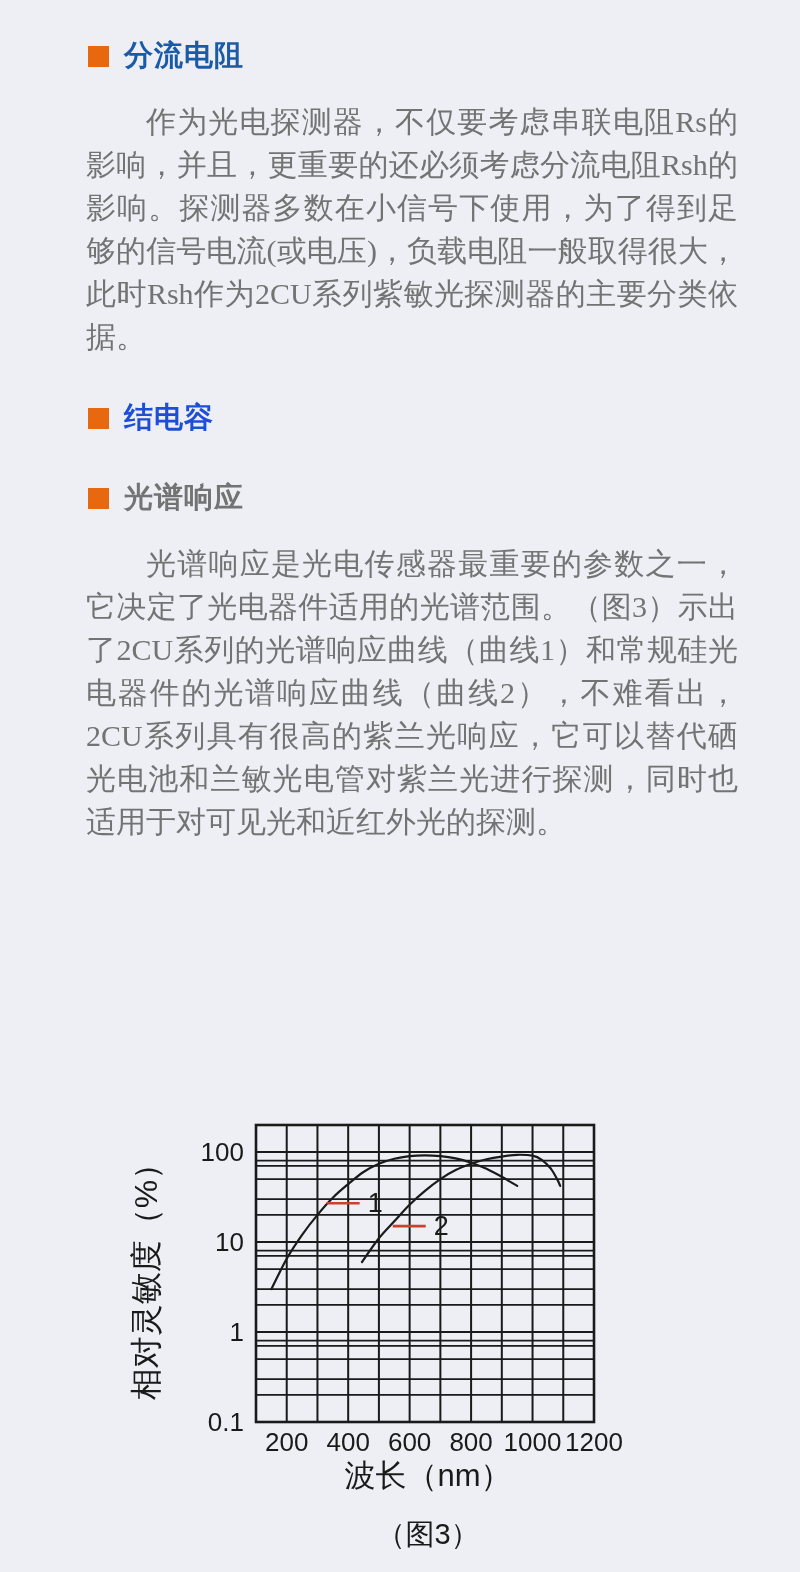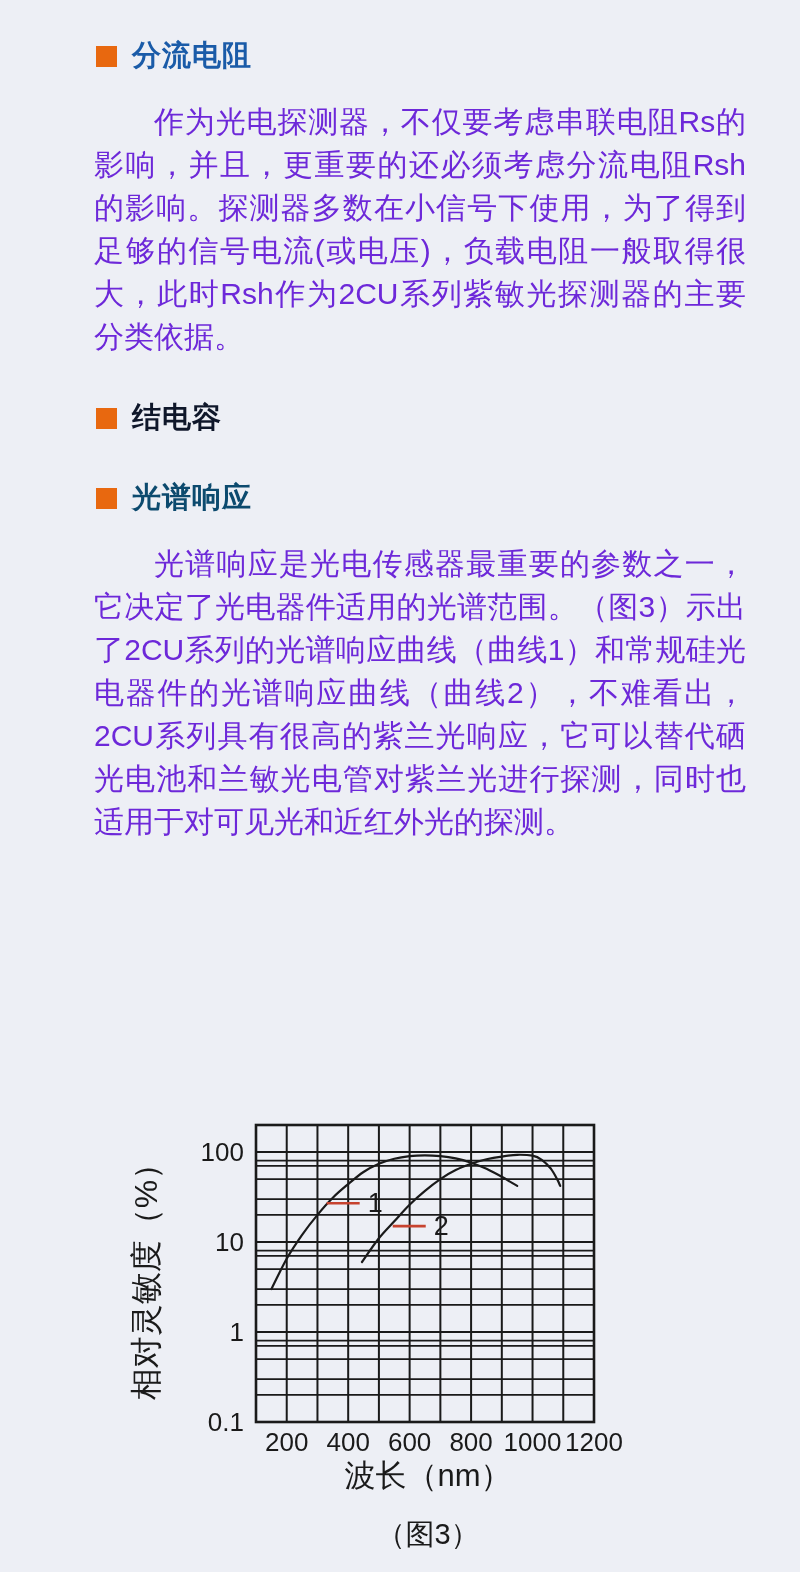--- a/index.html
+++ b/index.html
@@ -1,29 +1,29 @@
 <!DOCTYPE html>
 <html><head>
 <meta charset="utf-8">
 <style>
   html,body { margin:0; padding:0; }
   .page {
     position:relative; width:800px; height:1572px;
     background:#edeff5; overflow:hidden;
     font-family:"Liberation Sans", sans-serif; color:#262626;
   }
-  .content { padding:36px 55px 0 86px;margin-left:8px; }
+  .content { padding:36px 55px 0 86px; }
   .heading { display:flex; align-items:center; gap:15px; margin:40px 0 0 2px; }
   .heading.first { margin-top:0; }
   .bullet { width:21px; height:21px; flex:0 0 auto; }
   .heading-text { font-size:29px; font-weight:bold; letter-spacing:1px; }
   p.body-text {
     width:652px; margin:24px 0 0 0;
     font-size:30px; line-height:43px; text-indent:2em;
-    text-align:justify; color:#6d28d9;
+    text-align:justify; color:#737373;font-family:Liberation Serif, serif;
   }
   .figure { position:absolute; left:0; top:1102px; width:800px; height:470px; }
   svg text { fill:#1a1a1a; font-family:"Liberation Sans", sans-serif; }
 </style>
 </head>
 <body>
 
 <div class="page" style="background: rgb(237, 239, 245);">
   <div class="content">
 
@@ -31,28 +31,28 @@
       <div class="heading first">
         <span class="bullet" style="background: rgb(232, 104, 15);"></span>
         <span class="heading-text" style="color: rgb(26, 91, 168);">分流电阻</span>
       </div>
       <p class="body-text">作为光电探测器，不仅要考虑串联电阻Rs的影响，并且，更重要的还必须考虑分流电阻Rsh的影响。探测器多数在小信号下使用，为了得到足够的信号电流(或电压)，负载电阻一般取得很大，此时Rsh作为2CU系列紫敏光探测器的主要分类依据。</p>
     </section>
 
     <section>
       <div class="heading">
         <span class="bullet" style="background: rgb(232, 104, 15);"></span>
-        <span class="heading-text" style="color: #0f172a;">结电容</span>
+        <span class="heading-text" style="color: #1d4ed8;">结电容</span>
       </div>
     </section>
 
     <section>
       <div class="heading">
         <span class="bullet" style="background: rgb(232, 104, 15);"></span>
-        <span class="heading-text" style="color: #0c4a6e;">光谱响应</span>
+        <span class="heading-text" style="color: #737373;">光谱响应</span>
       </div>
       <p class="body-text">光谱响应是光电传感器最重要的参数之一，它决定了光电器件适用的光谱范围。（图3）示出了2CU系列的光谱响应曲线（曲线1）和常规硅光电器件的光谱响应曲线（曲线2），不难看出，2CU系列具有很高的紫兰光响应，它可以替代硒光电池和兰敏光电管对紫兰光进行探测，同时也适用于对可见光和近红外光的探测。</p>
     </section>
 
   </div>
 
   <div class="figure">
     <svg id="chart-svg" width="800" height="470" viewBox="0 0 800 470">
       <g id="chart-grid">
           <line x1="256" y1="23" x2="256" y2="320" stroke="#1a1a1a" stroke-width="2"></line>

